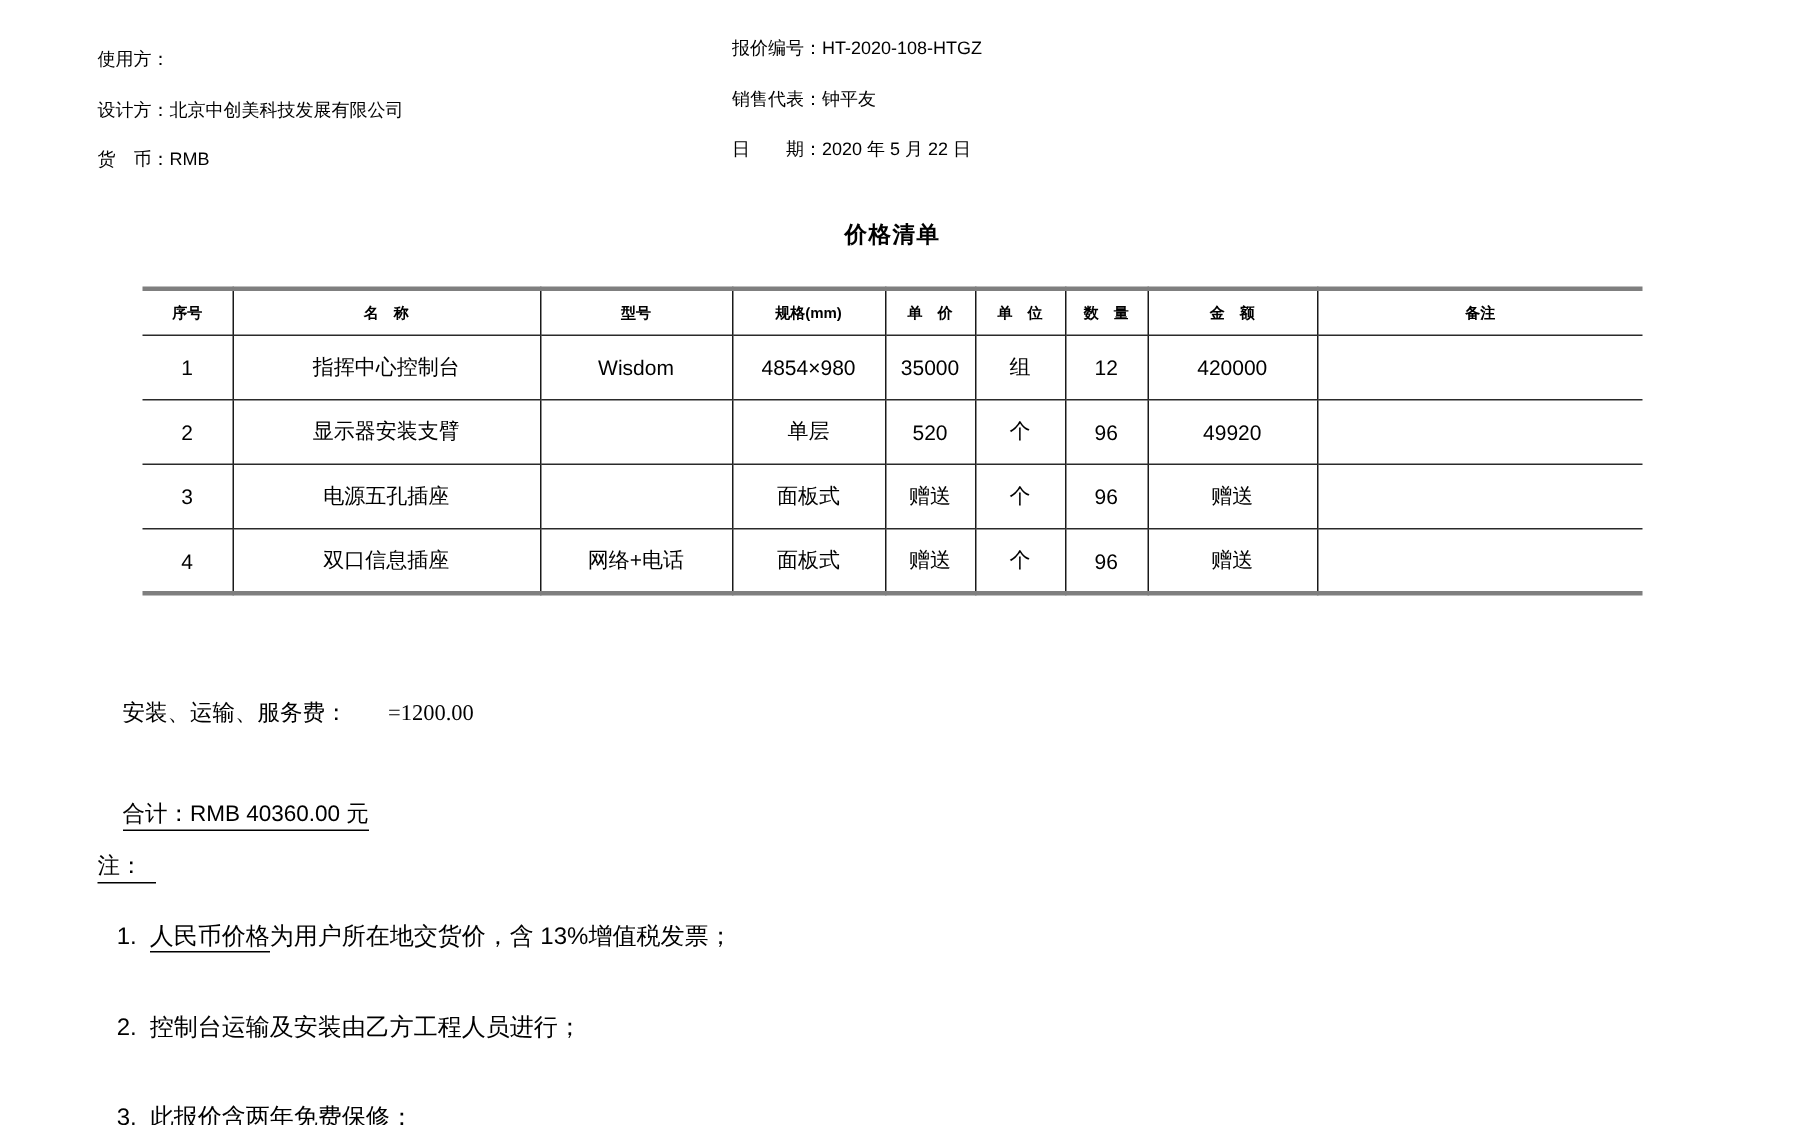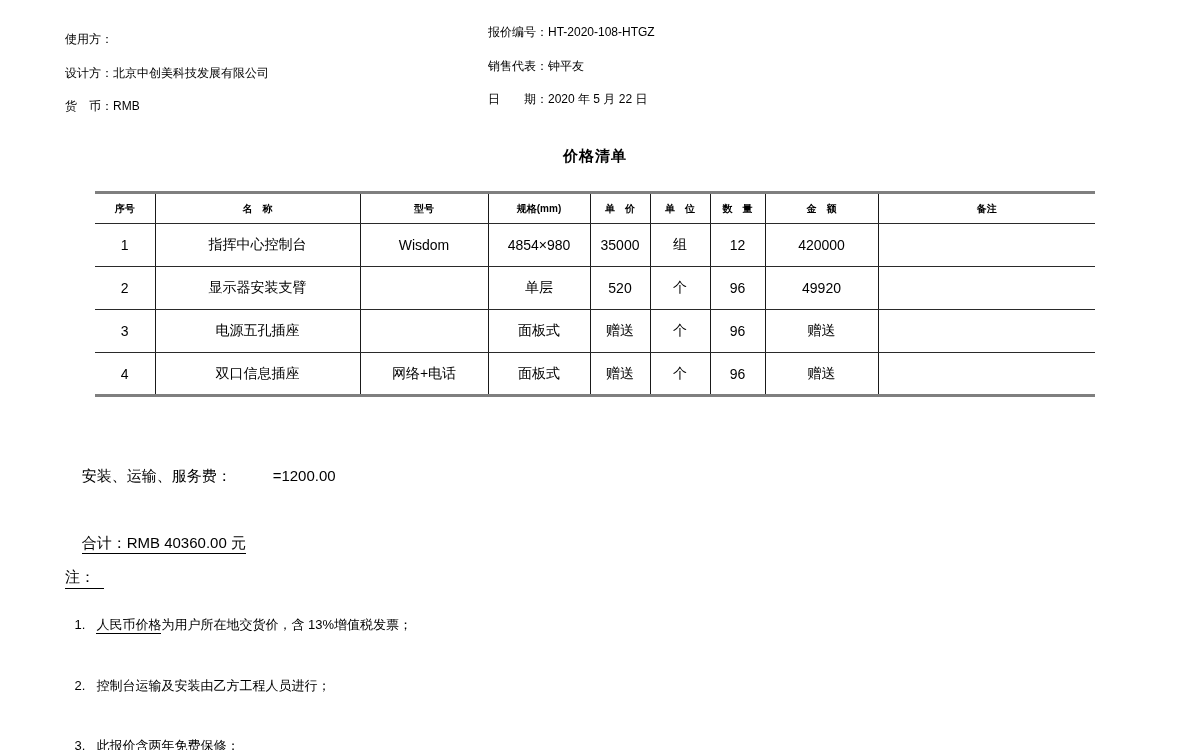--- a/index.html
+++ b/index.html
@@ -42,28 +42,28 @@
     height: 43px; font-size: 14px;
     text-align: center; vertical-align: middle; white-space: pre;
   }
   table.price tbody tr:not(:last-child) td { border-bottom: 1.5px solid #2a2a2a; }
   table.price th:not(:last-child),
   table.price td:not(:last-child) { border-right: 1px solid #1a1a1a; }
 
   
   .summary { position: absolute; left: 65px; top: 452px; }
   .sum-line { font-size: 15px; line-height: 16px; margin-bottom: 19px; white-space: pre; }
-  .sum-line .gap { margin-left: 41px; }
+  .sum-line .gap { margin-left: 27px; font-family: Liberation Serif, serif; }
   .underline-wrap { border-bottom: 1px solid #000; padding-bottom: 1.5px; display: inline-block; }
 
   
   .notes { position: absolute; left: 60px; top: 568px; }
   .notes-heading { font-size: 15px; margin-left: 5px; margin-bottom: 12px; }
   .notes-heading .u { border-bottom: 1px solid #000; padding-bottom: 1px; padding-right: 9px; display: inline-block; }
-  .note-line { font-size: 13px; line-height: 16px; margin-bottom: 12.5px; white-space: pre; }
+  .note-line { font-size: 16px; line-height: 16px; margin-bottom: 12.5px; white-space: pre; }
   .note-num { display: inline-block; width: 22px; }
   .u-inline { border-bottom: 1px solid #000; padding-bottom: 1px; }
 </style>
 </head>
 <body>
 
 <div class="hdr-left">
   <div class="hdr-line">
     <span class="lbl">使用方：</span><span class="val"></span>
   </div>

